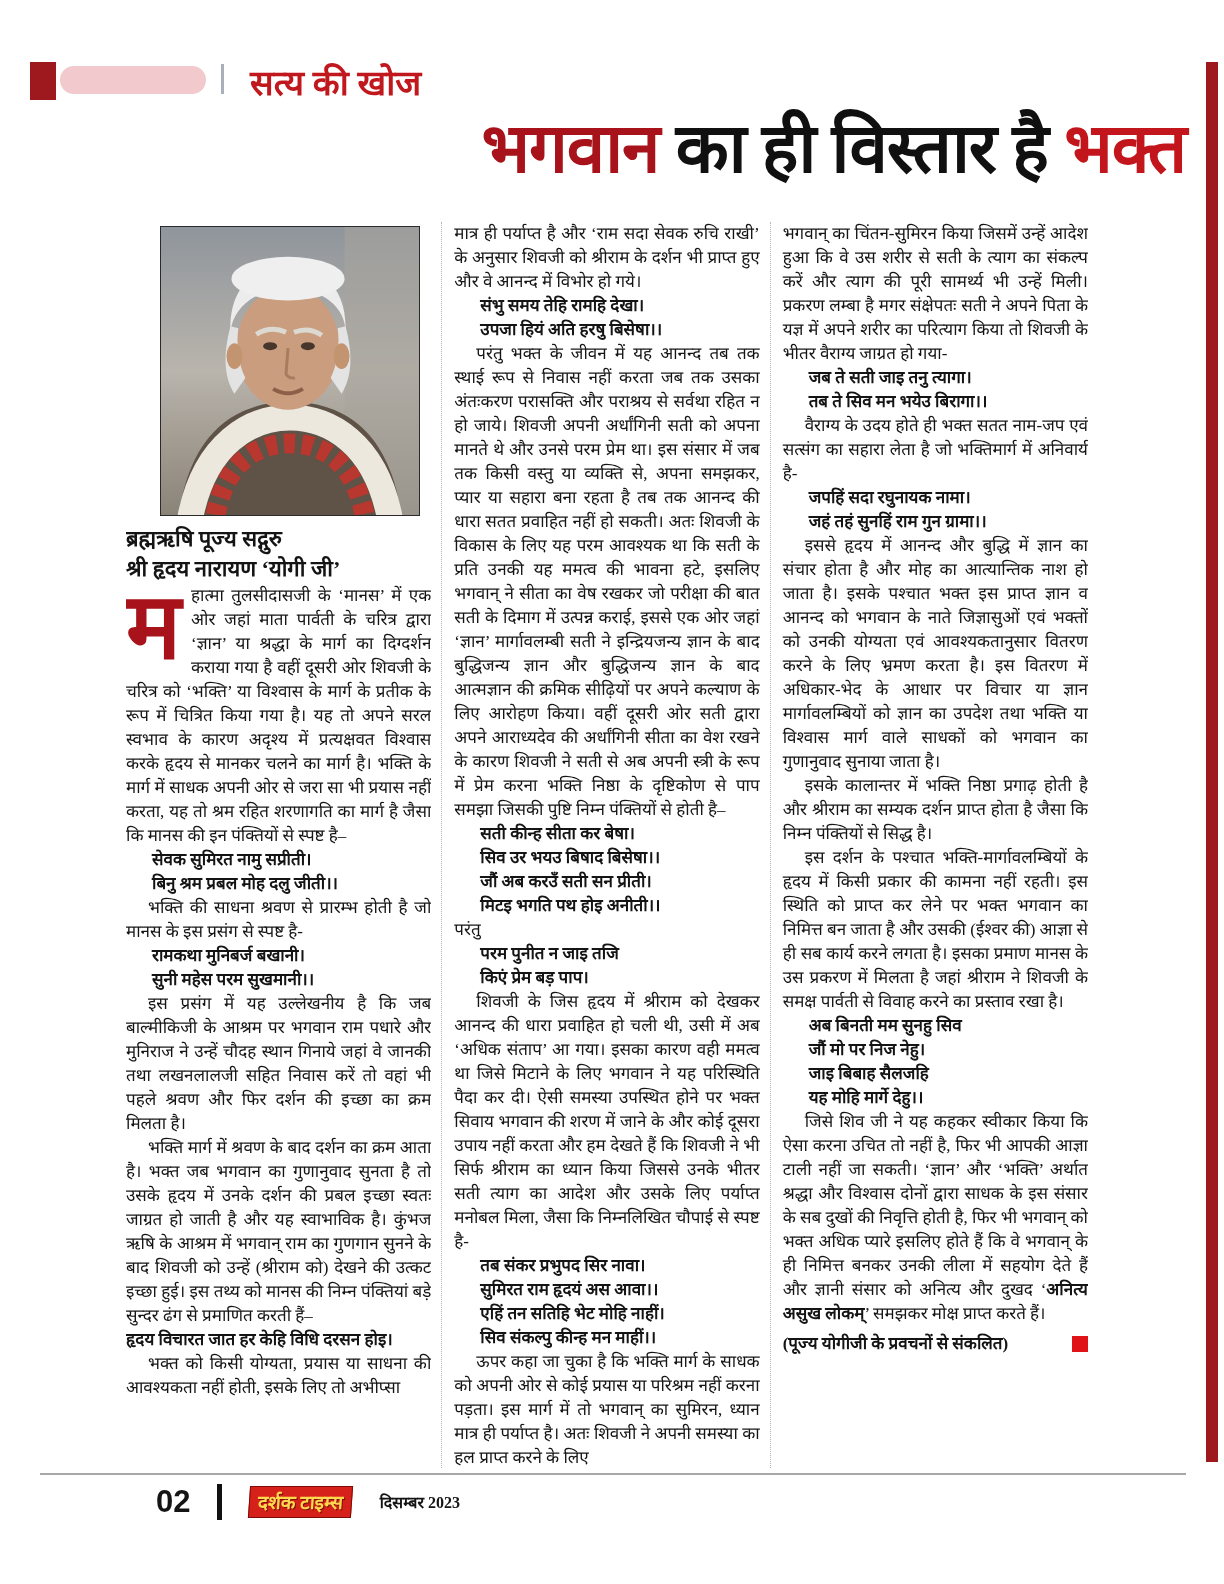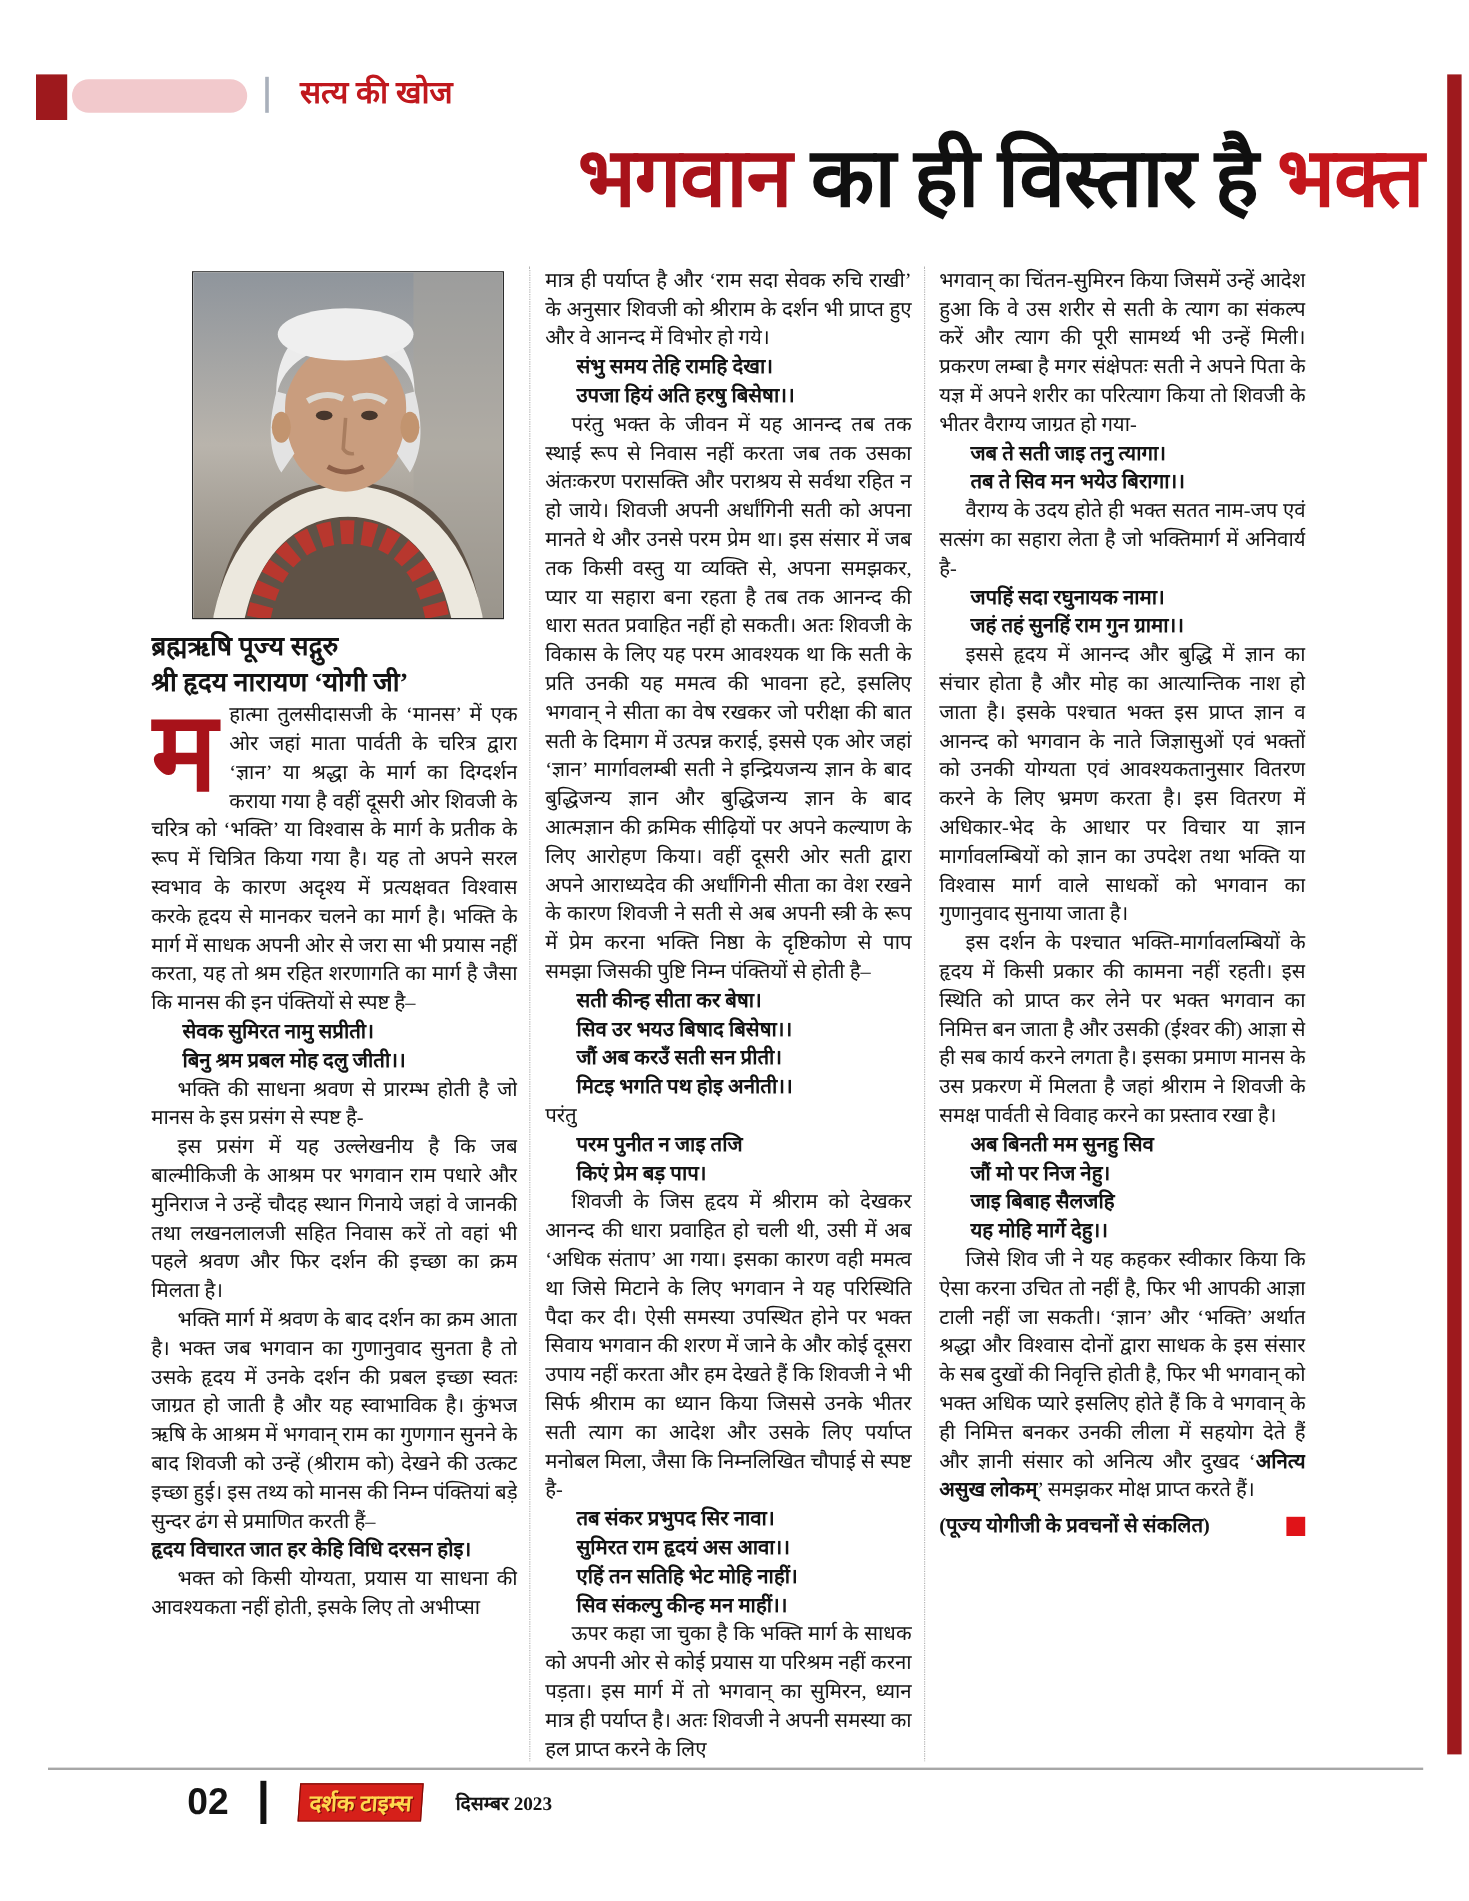--- a/index.html
+++ b/index.html
@@ -4,21 +4,21 @@
 <style>
   html,body{margin:0;padding:0;background:#ffffff;}
   body{width:1224px;height:1584px;overflow:hidden;position:relative;
        font-family:"Liberation Serif","DejaVu Serif",serif;color:#141414;}
   .page{position:absolute;inset:0;background:#fff;}
 
   
   .deco-square{position:absolute;left:30px;top:62px;width:26px;height:38px;background:var(--strip-red,#a12b31);}
   .deco-pill{position:absolute;left:60px;top:66px;width:146px;height:28px;border-radius:14px;background:var(--pill-pink,#f2c9cc);}
   .kicker-divider{position:absolute;left:221px;top:64px;width:3px;height:30px;background:#a9b0bb;}
-  .kicker{position:absolute;left:250px;top:58px;font-size:26px;font-weight:bold;color:var(--kicker-red,#c0181d);}
+  .kicker{position:absolute;left:250px;top:58px;font-size:35px;font-weight:bold;color:var(--kicker-red,#c0181d);}
 
   
   .edge-strip{position:absolute;left:1206px;top:62px;width:12px;height:1400px;background:var(--strip-red,#9e191d);}
 
   
   .headline{position:absolute;left:40px;top:108px;width:1146px;text-align:right;
             font-size:69px;font-weight:800;letter-spacing:-1px;line-height:1.2;white-space:nowrap;}
   .headline .red1{color:var(--accent-red,#a8121a);}
   .headline .black{color:#101010;}
   .headline .red2{color:var(--bright-red,#c3161c);}
@@ -101,20 +101,24 @@
         <div>ब्रह्मऋषि पूज्य सद्गुरु</div>
         <div>श्री हृदय नारायण ‘योगी जी’</div>
       </div>
       <div>
           <p class="para no-indent"><span class="dropcap">म</span><span>हात्मा तुलसीदासजी के ‘मानस’ में एक ओर जहां माता पार्वती के चरित्र द्वारा ‘ज्ञान’ या श्रद्धा के मार्ग का दिग्दर्शन कराया गया है वहीं दूसरी ओर शिवजी के चरित्र को ‘भक्ति’ या विश्वास के मार्ग के प्रतीक के रूप में चित्रित किया गया है। यह तो अपने सरल स्वभाव के कारण अदृश्य में प्रत्यक्षवत विश्वास करके हृदय से मानकर चलने का मार्ग है। भक्ति के मार्ग में साधक अपनी ओर से जरा सा भी प्रयास नहीं करता, यह तो श्रम रहित शरणागति का मार्ग है जैसा कि मानस की इन पंक्तियों से स्पष्ट है–</span></p>
           <div class="verse">
             <div>सेवक सुमिरत नामु सप्रीती।</div>
             <div>बिनु श्रम प्रबल मोह दलु जीती।।</div>
           </div>
           <p class="para"><span>भक्ति की साधना श्रवण से प्रारम्भ होती है जो मानस के इस प्रसंग से स्पष्ट है-</span></p>
+          <div class="verse">
+            <div>रामकथा मुनिबर्ज बखानी।</div>
+            <div>सुनी महेस परम सुखमानी।।</div>
+          </div>
           <p class="para"><span>इस प्रसंग में यह उल्लेखनीय है कि जब बाल्मीकिजी के आश्रम पर भगवान राम पधारे और मुनिराज ने उन्हें चौदह स्थान गिनाये जहां वे जानकी तथा लखनलालजी सहित निवास करें तो वहां भी पहले श्रवण और फिर दर्शन की इच्छा का क्रम मिलता है।</span></p>
           <p class="para"><span>भक्ति मार्ग में श्रवण के बाद दर्शन का क्रम आता है। भक्त जब भगवान का गुणानुवाद सुनता है तो उसके हृदय में उनके दर्शन की प्रबल इच्छा स्वतः जाग्रत हो जाती है और यह स्वाभाविक है। कुंभज ऋषि के आश्रम में भगवान् राम का गुणगान सुनने के बाद शिवजी को उन्हें (श्रीराम को) देखने की उत्कट इच्छा हुई। इस तथ्य को मानस की निम्न पंक्तियां बड़े सुन्दर ढंग से प्रमाणित करती हैं–</span></p>
           <div class="verse flush">
             <div>हृदय विचारत जात हर केहि विधि दरसन होइ।</div>
           </div>
           <p class="para"><span>भक्त को किसी योग्यता, प्रयास या साधना की आवश्यकता नहीं होती, इसके लिए तो अभीप्सा</span></p>
         </div>
     </div>
 
     <div class="col">
@@ -153,20 +157,21 @@
           <div class="verse">
             <div>जब ते सती जाइ तनु त्यागा।</div>
             <div>तब ते सिव मन भयेउ बिरागा।।</div>
           </div>
           <p class="para"><span>वैराग्य के उदय होते ही भक्त सतत नाम-जप एवं सत्संग का सहारा लेता है जो भक्तिमार्ग में अनिवार्य है-</span></p>
           <div class="verse">
             <div>जपहिं सदा रघुनायक नामा।</div>
             <div>जहं तहं सुनहिं राम गुन ग्रामा।।</div>
           </div>
           <p class="para"><span>इससे हृदय में आनन्द और बुद्धि में ज्ञान का संचार होता है और मोह का आत्यान्तिक नाश हो जाता है। इसके पश्चात भक्त इस प्राप्त ज्ञान व आनन्द को भगवान के नाते जिज्ञासुओं एवं भक्तों को उनकी योग्यता एवं आवश्यकतानुसार वितरण करने के लिए भ्रमण करता है। इस वितरण में अधिकार-भेद के आधार पर विचार या ज्ञान मार्गावलम्बियों को ज्ञान का उपदेश तथा भक्ति या विश्वास मार्ग वाले साधकों को भगवान का गुणानुवाद सुनाया जाता है।</span></p>
+          <p class="para"><span>इसके कालान्तर में भक्ति निष्ठा प्रगाढ़ होती है और श्रीराम का सम्यक दर्शन प्राप्त होता है जैसा कि निम्न पंक्तियों से सिद्ध है।</span></p>
           <p class="para"><span>इस दर्शन के पश्चात भक्ति-मार्गावलम्बियों के हृदय में किसी प्रकार की कामना नहीं रहती। इस स्थिति को प्राप्त कर लेने पर भक्त भगवान का निमित्त बन जाता है और उसकी (ईश्वर की) आज्ञा से ही सब कार्य करने लगता है। इसका प्रमाण मानस के उस प्रकरण में मिलता है जहां श्रीराम ने शिवजी के समक्ष पार्वती से विवाह करने का प्रस्ताव रखा है।</span></p>
           <div class="verse">
             <div>अब बिनती मम सुनहु सिव</div>
             <div>जौं मो पर निज नेहु।</div>
             <div>जाइ बिबाह सैलजहि</div>
             <div>यह मोहि मार्गे देहु।।</div>
           </div>
           <p class="para"><span>जिसे शिव जी ने यह कहकर स्वीकार किया कि ऐसा करना उचित तो नहीं है, फिर भी आपकी आज्ञा टाली नहीं जा सकती। ‘ज्ञान’ और ‘भक्ति’ अर्थात श्रद्धा और विश्वास दोनों द्वारा साधक के इस संसार के सब दुखों की निवृत्ति होती है, फिर भी भगवान् को भक्त अधिक प्यारे इसलिए होते हैं कि वे भगवान् के ही निमित्त बनकर उनकी लीला में सहयोग देते हैं और ज्ञानी संसार को अनित्य और दुखद ‘</span><b>अनित्य असुख लोकम्</b><span>’ समझकर मोक्ष प्राप्त करते हैं।</span></p>
           <div class="credit">
             <span>(पूज्य योगीजी के प्रवचनों से संकलित)</span>

